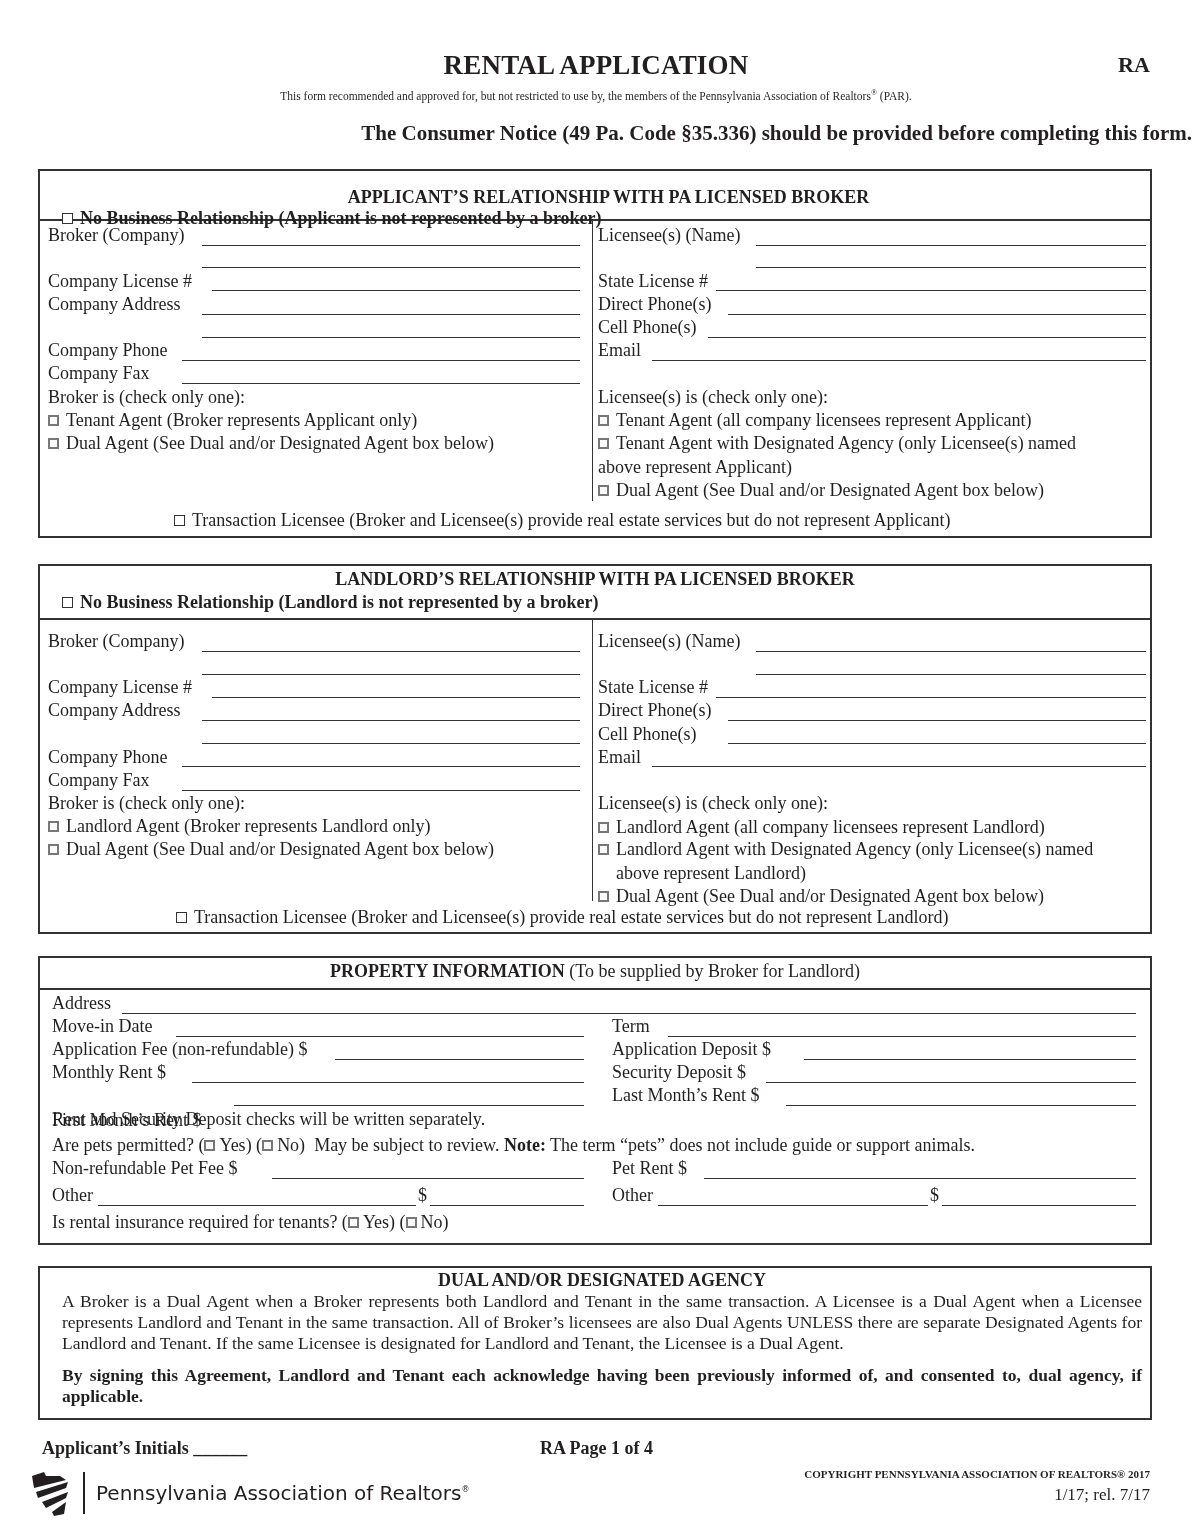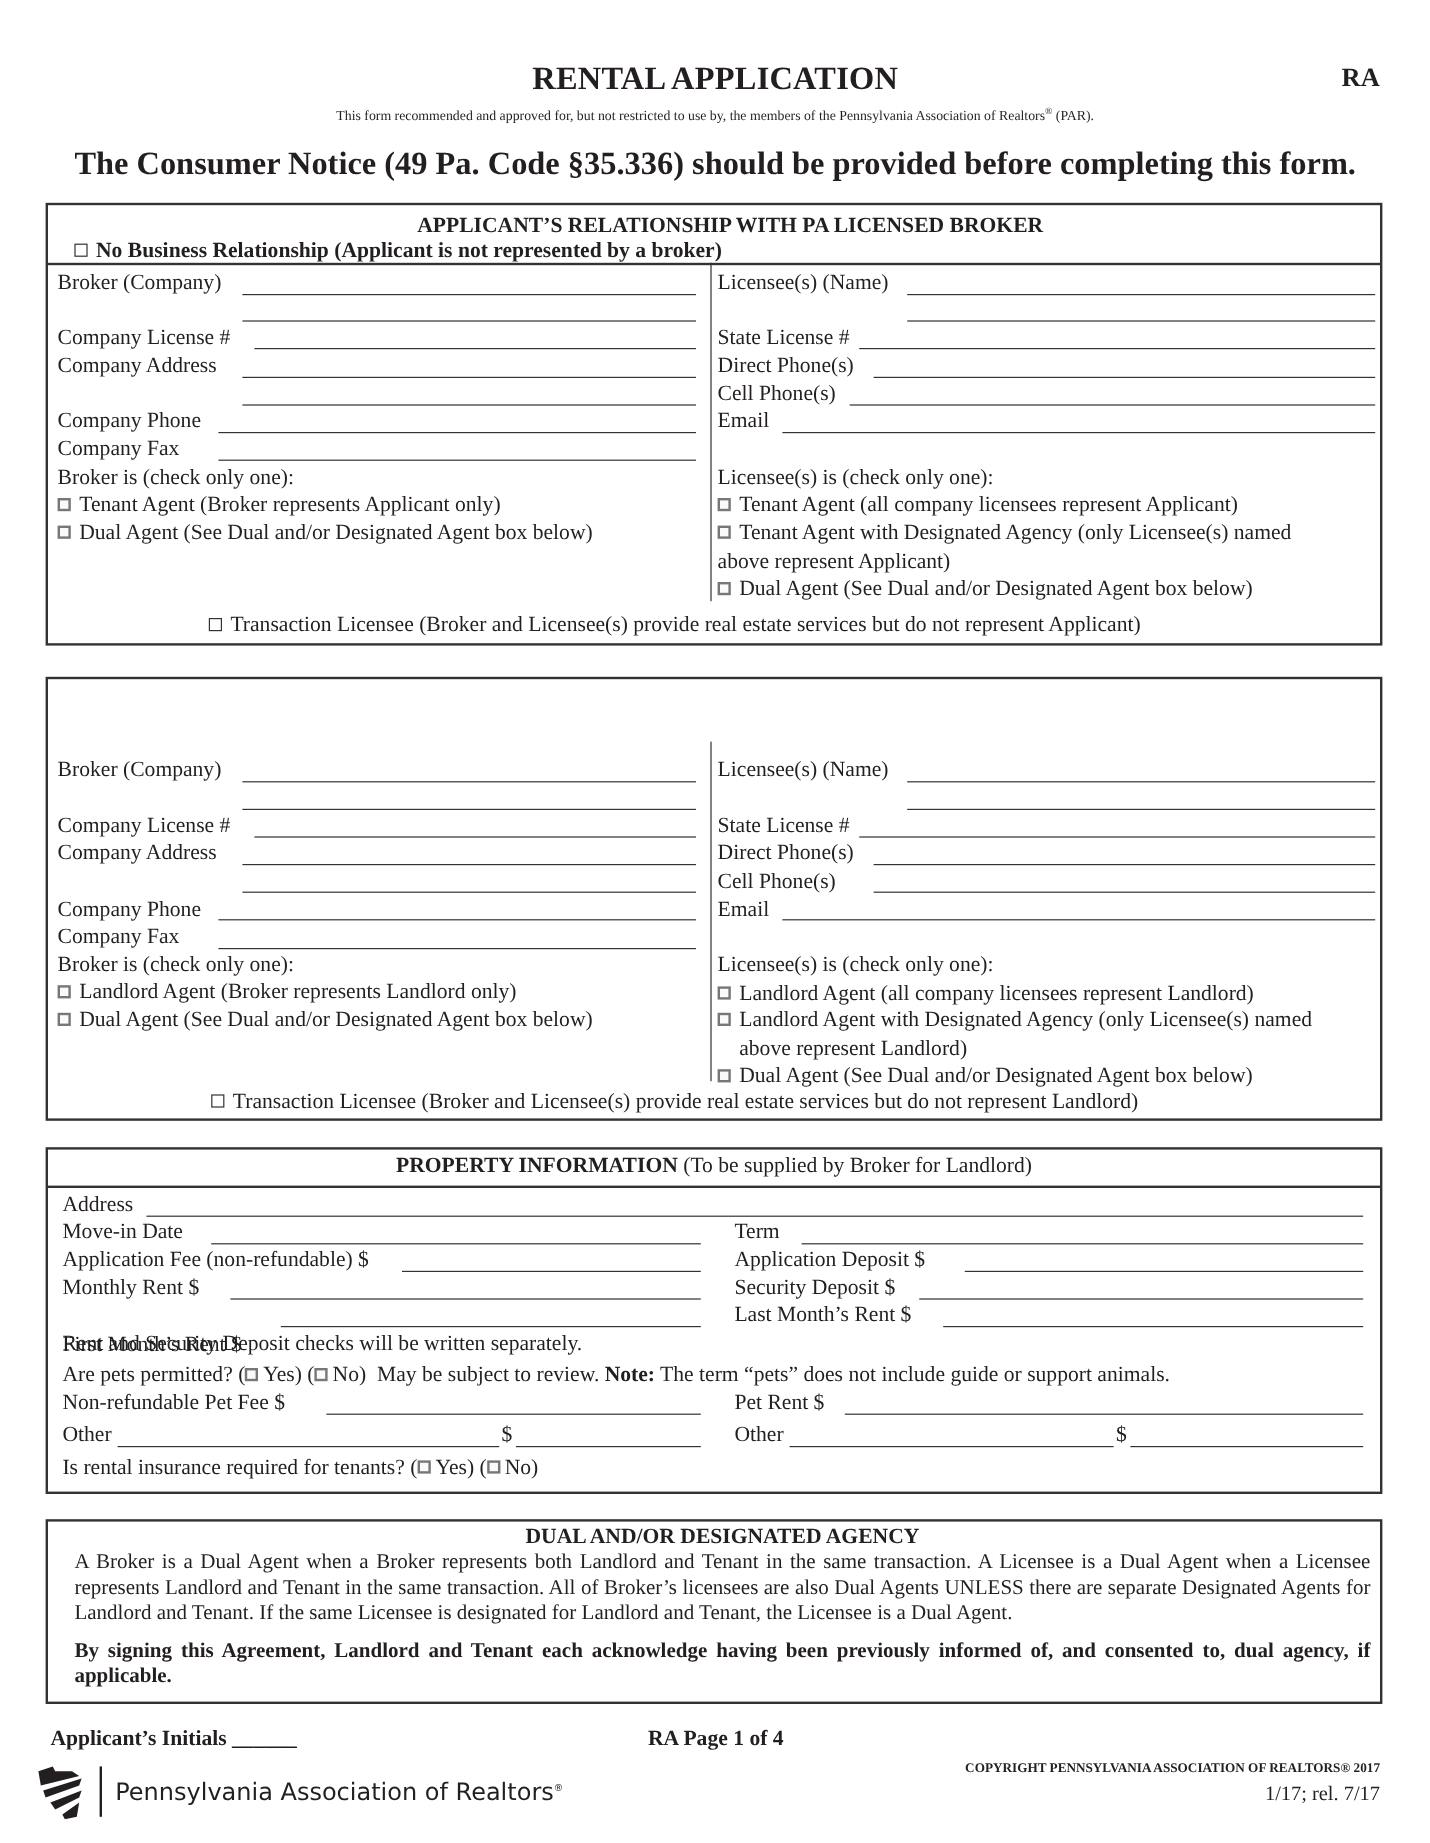--- a/index.html
+++ b/index.html
@@ -3,21 +3,21 @@
 <meta charset="utf-8">
 <style>
   html, body { margin:0; padding:0; background:#ffffff; }
   body { width:1192px; height:1536px; position:relative; overflow:hidden;
          font-family:"Liberation Serif", "DejaVu Serif", serif; color:#231f20; }
   .abs { position:absolute; }
   .title { left:0; width:1192px; top:50px; text-align:center; font-size:27px; font-weight:bold; letter-spacing:0.2px; }
   .ra-code { left:1118px; top:52px; font-size:22px; font-weight:bold; }
   .subtitle { left:0; width:1192px; top:88px; text-align:center; font-size:11.5px; }
   .subtitle sup { font-size:8px; }
-  .notice { left:0; width:1192px; top:121px; text-align:center; font-size:27px; font-weight:bold; }
+  .notice { left:0; width:1192px; top:121px; text-align:right; font-size:21px; font-weight:bold; }
 
   .box { position:absolute; left:38px; width:1114px; border:2px solid #333; box-sizing:border-box; }
   .box-head { border-bottom:2px solid #333; position:relative; }
   .box-head .h { text-align:center; font-weight:bold; font-size:18px; }
   .nbr { font-weight:bold; font-size:18px; padding-left:22px; }
   .cb { display:inline-block; width:11px; height:11px; border:1.5px solid #333; box-sizing:border-box; vertical-align:baseline; margin-right:7px; background:#fff; }
   .cb.grey { border-color:#777; border-width:2px; background:#fafafa; }
 
   .row { position:absolute; font-size:18px; white-space:nowrap; }
   .line { position:absolute; border-bottom:1.3px solid #333; height:0; }
@@ -35,21 +35,21 @@
 </head>
 <body>
 
 <div class="abs title">RENTAL APPLICATION</div>
 <div class="abs ra-code">RA</div>
 <div class="abs subtitle"><span>This form recommended and approved for, but not restricted to use by, the members of the Pennsylvania Association of Realtors</span><sup>®</sup><span> (PAR).</span></div>
 <div class="abs notice">The Consumer Notice (49 Pa. Code §35.336) should be provided before completing this form.</div>
 
 <div class="box" style="top:169px;height:369px;">
   <div class="box-head" style="height:48px;">
-    <div class="h" style="padding-top:6px;margin-left:27px;">APPLICANT’S RELATIONSHIP WITH PA LICENSED BROKER</div>
+    <div class="h" style="padding-top:16px;margin-left:27px;">APPLICANT’S RELATIONSHIP WITH PA LICENSED BROKER</div>
     <div class="nbr"><span class="cb"></span><span>No Business Relationship (Applicant is not represented by a broker)</span></div>
   </div>
   <div class="vdiv" style="left:552px;top:48px;height:282px;"></div>
 
   <div class="row" style="left:8px;top:54px;">Broker (Company)</div>
   <div class="line" style="left:162px;width:378px;top:74px;"></div>
   <div class="line" style="left:162px;width:378px;top:96px;"></div>
   <div class="row" style="left:8px;top:100px;">Company License #</div>
   <div class="line" style="left:172px;width:368px;top:119px;"></div>
   <div class="row" style="left:8px;top:123px;">Company Address</div>
@@ -77,20 +77,24 @@
   <div class="row" style="left:558px;top:216px;">Licensee(s) is (check only one):</div>
   <div class="row" style="left:558px;top:239px;"><span class="cb grey"></span><span>Tenant Agent (all company licensees represent Applicant)</span></div>
   <div class="row" style="left:558px;top:262px;"><span class="cb grey"></span><span>Tenant Agent with Designated Agency (only Licensee(s) named</span></div>
   <div class="row" style="left:558px;top:286px;">above represent Applicant)</div>
   <div class="row" style="left:558px;top:309px;"><span class="cb grey"></span><span>Dual Agent (See Dual and/or Designated Agent box below)</span></div>
 
   <div class="row" style="left:134px;top:339px;"><span class="cb"></span><span>Transaction Licensee (Broker and Licensee(s) provide real estate services but do not represent Applicant)</span></div>
 </div>
 
 <div class="box" style="top:564px;height:370px;">
+  <div class="box-head" style="height:52px;">
+    <div class="h" style="padding-top:3px;">LANDLORD’S RELATIONSHIP WITH PA LICENSED BROKER</div>
+    <div class="nbr" style="padding-top:2px;"><span class="cb"></span><span>No Business Relationship (Landlord is not represented by a broker)</span></div>
+  </div>
   <div class="vdiv" style="left:552px;top:52px;height:283px;"></div>
 
   <div class="row" style="left:8px;top:65px;">Broker (Company)</div>
   <div class="line" style="left:162px;width:378px;top:85px;"></div>
   <div class="line" style="left:162px;width:378px;top:108px;"></div>
   <div class="row" style="left:8px;top:111px;">Company License #</div>
   <div class="line" style="left:172px;width:368px;top:131px;"></div>
   <div class="row" style="left:8px;top:134px;">Company Address</div>
   <div class="line" style="left:162px;width:378px;top:154px;"></div>
   <div class="line" style="left:162px;width:378px;top:177px;"></div>

